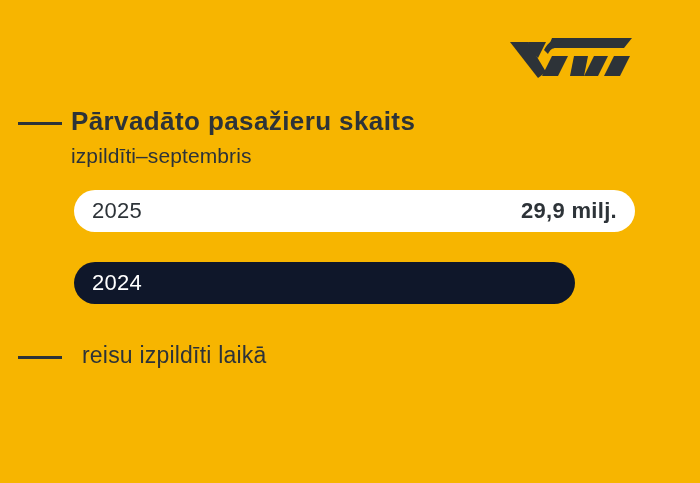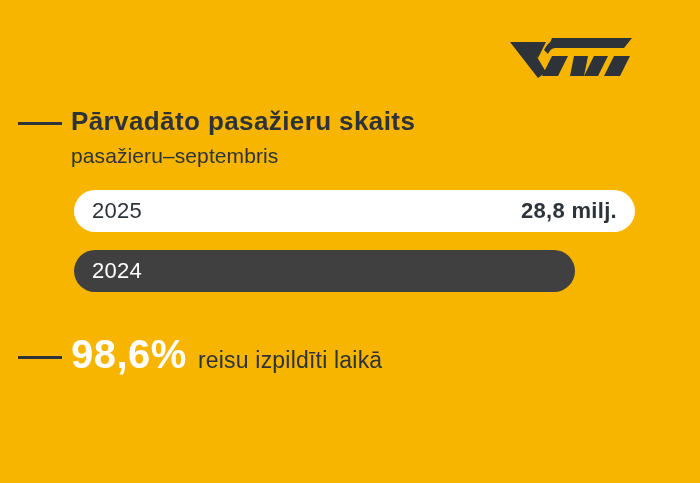--- a/index.html
+++ b/index.html
@@ -82,23 +82,23 @@
     justify-content: space-between;
     padding: 0 18px 0 18px;
     box-sizing: border-box;
   }
   .bar-2025 {
     top: 0;
     width: 561px;
     background: #FFFFFF;
   }
   .bar-2024 {
-    top: 60px;
+    top: 72px;
     width: 501px;
-    background: #404040;
+    background: #0f172a;
   }
   .bar-year {
     font-size: 22px;
     font-weight: normal;
     letter-spacing: 0.3px;
   }
   .bar-value {
     font-size: 22px;
     font-weight: bold;
     letter-spacing: 0.3px;
@@ -161,31 +161,30 @@
         <path d="M44 20 H60 L50 40 H34 Z"></path>
         <path d="M66 20 H80 L76 40 H62 Z"></path>
         <path d="M86 20 H100 L90 40 H76 Z"></path>
         <path d="M106 20 H122 L112 40 H96 Z"></path>
       </g>
     </svg>
   </div>
 
   <div class="title-dash"></div>
   <div class="title">Pārvadāto pasažieru skaits</div>
-  <div class="subtitle">pasažieru–septembris</div>
+  <div class="subtitle">izpildīti–septembris</div>
 
   <div class="bars">
     <div class="bar bar-2025">
       <span class="bar-year">2025</span>
-      <span class="bar-value">28,8 milj.</span>
+      <span class="bar-value">29,9 milj.</span>
     </div>
     <div class="bar bar-2024">
       <span class="bar-year">2024</span>
     </div>
   </div>
 
   <div class="stat-dash"></div>
   <div class="stat-row">
-    <span class="stat-number">98,6%</span>
     <span class="stat-label">reisu izpildīti laikā</span>
   </div>
 
 </div>
 
 </body></html>

